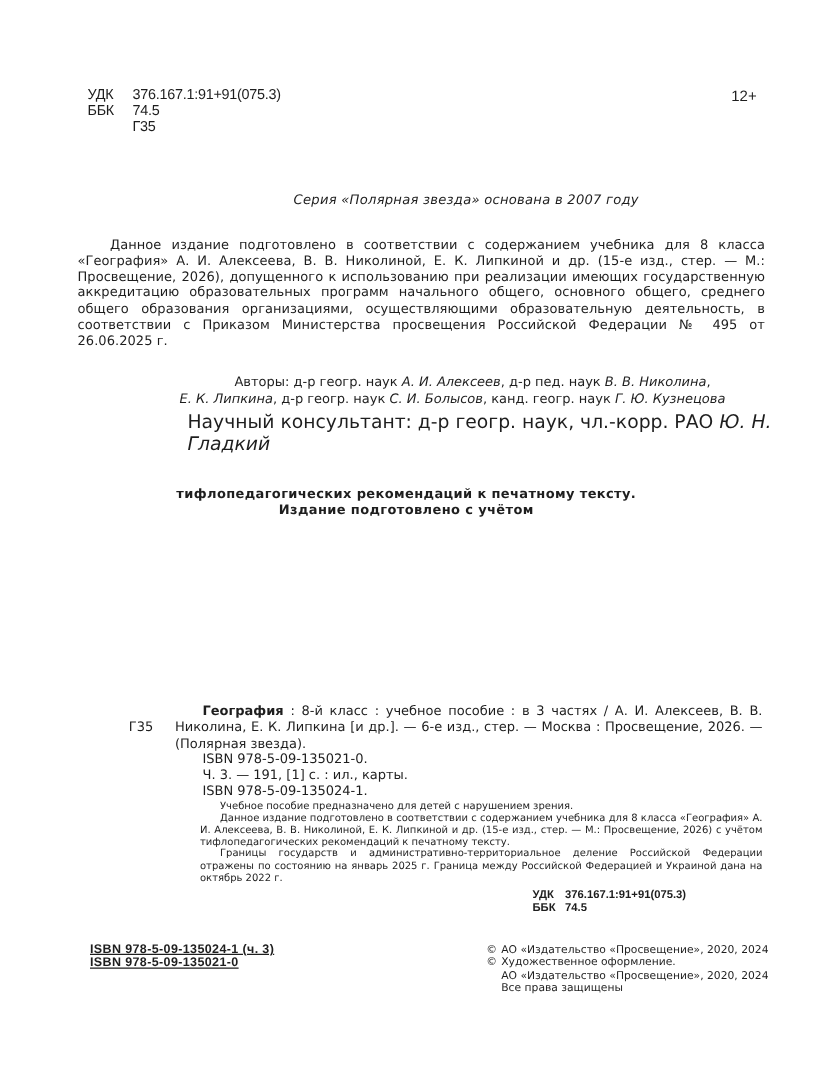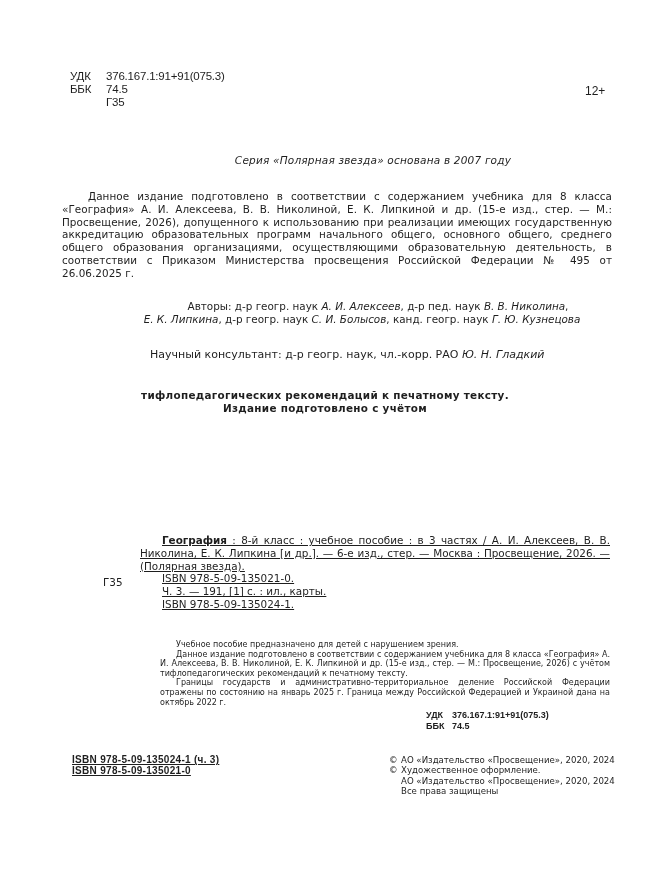--- a/index.html
+++ b/index.html
@@ -5,31 +5,31 @@
   html, body { margin: 0; padding: 0; background: #ffffff; }
   body {
     width: 650px; height: 869px; position: relative; overflow: hidden;
     color: #1e1e1e;
     font-family: "DejaVu Sans", sans-serif;
   }
   .abs { position: absolute; }
   .udk-block { left: 70px; top: 70px; font-family: "Liberation Sans", sans-serif; font-size: 11.5px; line-height: 13px; letter-spacing: -0.2px; }
   .udk-block .row { display: flex; }
   .udk-block .lbl { width: 36px; }
-  .age { left: 585px; top: 84px; font-family: "Liberation Sans", sans-serif; font-size: 12px; }
+  .age { left: 585px; top: 70px; font-family: "Liberation Sans", sans-serif; font-size: 12px; }
   .series { left: 0; width: 650px; top: 154px; text-align: center; font-style: italic; font-size: 10.5px; letter-spacing: 0.2px; padding-left: 48px; }
   .intro { left: 62px; width: 550px; top: 190px; font-size: 10.4px; line-height: 12.8px; text-align: justify; letter-spacing: 0.05px; }
   .intro p { margin: 0; text-indent: 26px; }
   .authors { left: 112px; width: 500px; top: 300px; font-size: 10.4px; line-height: 12.8px; text-align: center; }
   .authors .line1 { padding-left: 32px; }
   .authors i, .consult i { font-style: italic; }
-  .consult { left: 150px; top: 348px; font-size: 11px; }
+  .consult { left: 150px; top: 328px; font-size: 15px; }
   .notice { left: 0; width: 650px; top: 389px; text-align: center; font-weight: bold; font-size: 10.4px; line-height: 13px; letter-spacing: 0.3px; }
   .code { left: 103px; top: 576px; font-size: 10.4px; }
-  .biblio { left: 140px; width: 470px; top: 534px; font-size: 10.4px; line-height: 12.8px; text-align: justify; text-decoration: underline; }
+  .biblio { left: 140px; width: 470px; top: 563px; font-size: 10.4px; line-height: 12.8px; text-align: justify; }
   .biblio .first { text-indent: 22px; }
   .biblio .isbn { padding-left: 22px; }
   .annot { left: 160px; width: 450px; top: 640px; font-size: 8px; line-height: 9.6px; text-align: justify; }
   .annot p { margin: 0; text-indent: 16px; }
   .udk2 { left: 426px; top: 710px; font-family: "Liberation Sans", sans-serif; font-weight: bold; font-size: 9px; line-height: 10.5px; }
   .udk2 .row { display: flex; }
   .udk2 .lbl { width: 26px; }
   .isbn-foot { left: 72px; top: 755px; font-family: "Liberation Sans", sans-serif; font-weight: bold; font-size: 10px; line-height: 10.5px; letter-spacing: 0.3px; text-decoration: underline; }
   .copyright { left: 389px; top: 755px; font-size: 8.6px; line-height: 10.4px; }
   .copyright .row { display: flex; }

